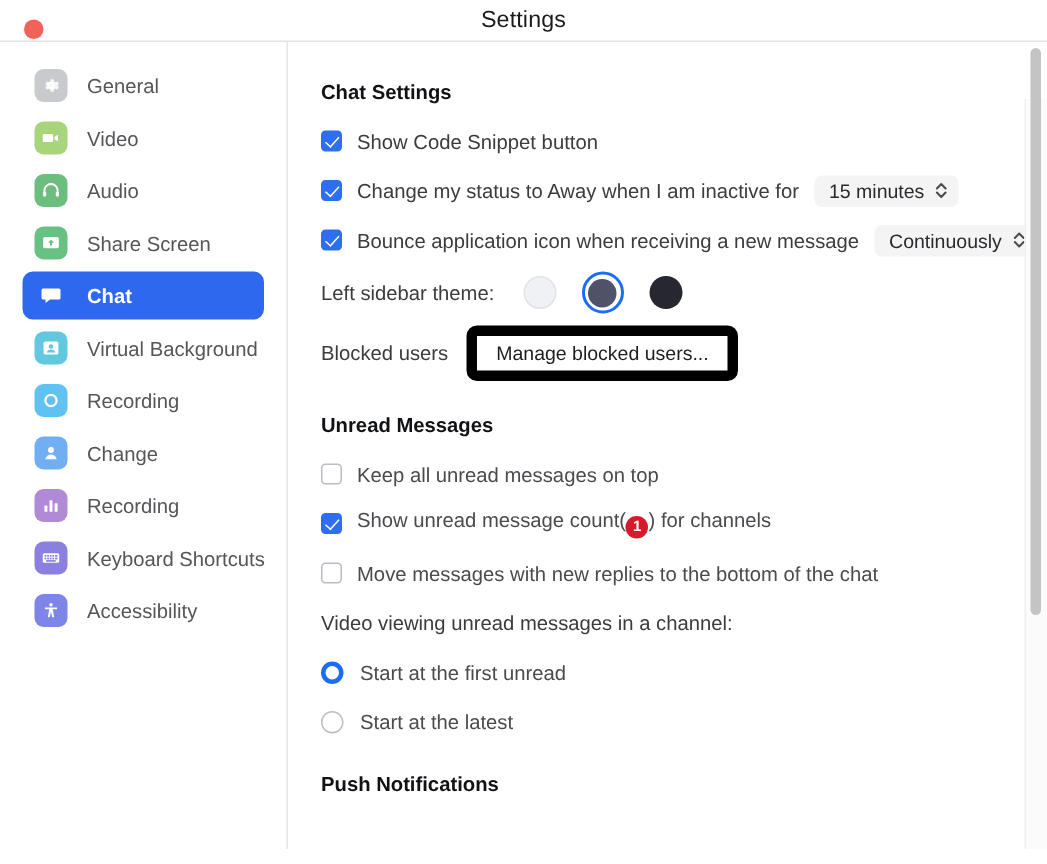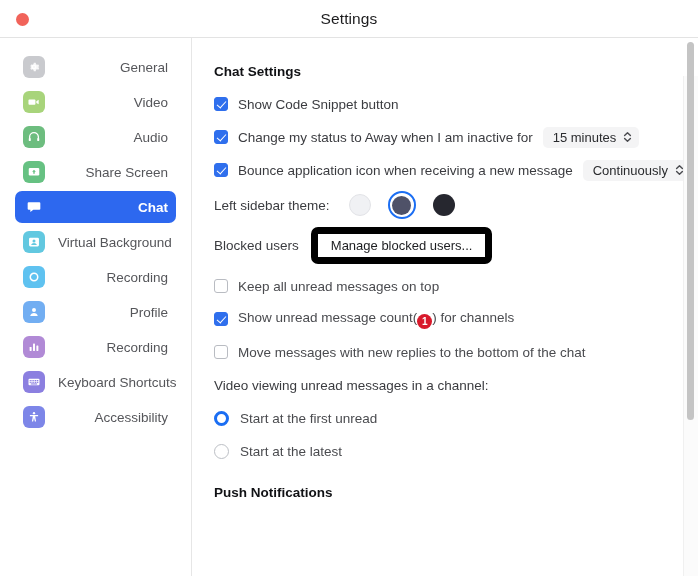--- a/index.html
+++ b/index.html
@@ -6,21 +6,21 @@
   html, body {
     width: 698px; height: 576px;
     font-family: "Liberation Sans", sans-serif;
     background: #ffffff;
     overflow: hidden;
   }
   .window { position: relative; width: 698px; height: 576px; background:#fff; overflow:hidden; }
 
   
   .titlebar {
-    position: relative; height: 38px; background: #ffffff;
+    position: relative; height: 28px; background: #ffffff;
     border-bottom: 1px solid #e3e3e3;
     display: flex; align-items: center;
   }
   .traffic { position:absolute; left: 16px; top: 13px; width: 13px; height: 13px;
              border-radius: 50%; background: #f1635a; }
   .win-title {
     width: 100%; text-align: center; font-size: 15.5px; color: #1c1c1e;
     letter-spacing: .1px;
   }
 
@@ -28,21 +28,21 @@
   .body { display: flex; height: 538px; }
 
   
   .sidebar {
     width: 192px; background: #ffffff; border-right: 1px solid #e6e6e6;
     padding-top: 10px; flex: 0 0 192px;
   }
   .nav-item {
     display: flex; align-items: center; gap: 13px;
     height: 32px; margin: 3px 15px 3px 15px; padding: 0 8px;
-    border-radius: 7px; cursor: default; justify-content: space-between;
+    border-radius: 7px; cursor: default;
   }
   .nav-item.active { background: #2d68ef; }
   .nav-label { font-size: 13.5px; color: #55565a; white-space: nowrap; }
   .nav-item.active .nav-label { color: #ffffff; font-weight: 600; }
   .nav-icon {
     width: 22px; height: 22px; border-radius: 6px; flex: 0 0 22px;
     display: flex; align-items: center; justify-content: center;
   }
   .nav-item.active .nav-icon { background: transparent; }
   .nav-icon svg { display:block; }
@@ -211,21 +211,21 @@
         <span class="nav-label">Recording</span>
       </div>
 
       <div class="nav-item">
         <span class="nav-icon" style="background:#72aef2">
           <svg width="14" height="14" viewBox="0 0 24 24" fill="#fff">
               <circle cx="12" cy="8.6" r="3.4"></circle>
               <path d="M5.5 19c.6-3.6 3.3-5.4 6.5-5.4s5.9 1.8 6.5 5.4z"></path>
             </svg>
         </span>
-        <span class="nav-label">Profile</span>
+        <span class="nav-label">Change</span>
       </div>
 
       <div class="nav-item">
         <span class="nav-icon" style="background:#b18ad6">
           <svg width="14" height="14" viewBox="0 0 24 24" fill="#fff">
               <rect x="4.5" y="12" width="3.4" height="7" rx=".8"></rect>
               <rect x="10.3" y="6" width="3.4" height="13" rx=".8"></rect>
               <rect x="16.1" y="9.5" width="3.4" height="9.5" rx=".8"></rect>
             </svg>
         </span>
@@ -316,20 +316,21 @@
               <span class="sw dark"></span>
             </span>
         </span>
       </div>
 
       <div class="row">
         <span class="lbl">Blocked users</span>
         <button class="btn">Manage blocked users...</button>
       </div>
 
+      <div class="section-title sp">Unread Messages</div>
 
       <div class="row tight">
         <span class="cb"></span>
         <span class="lbl gray">Keep all unread messages on top</span>
       </div>
 
       <div class="row tight">
         <span class="cb on"></span>
         <span class="lbl gray">
           <span>Show unread message count(</span><span class="badge">1</span><span>) for channels</span>

